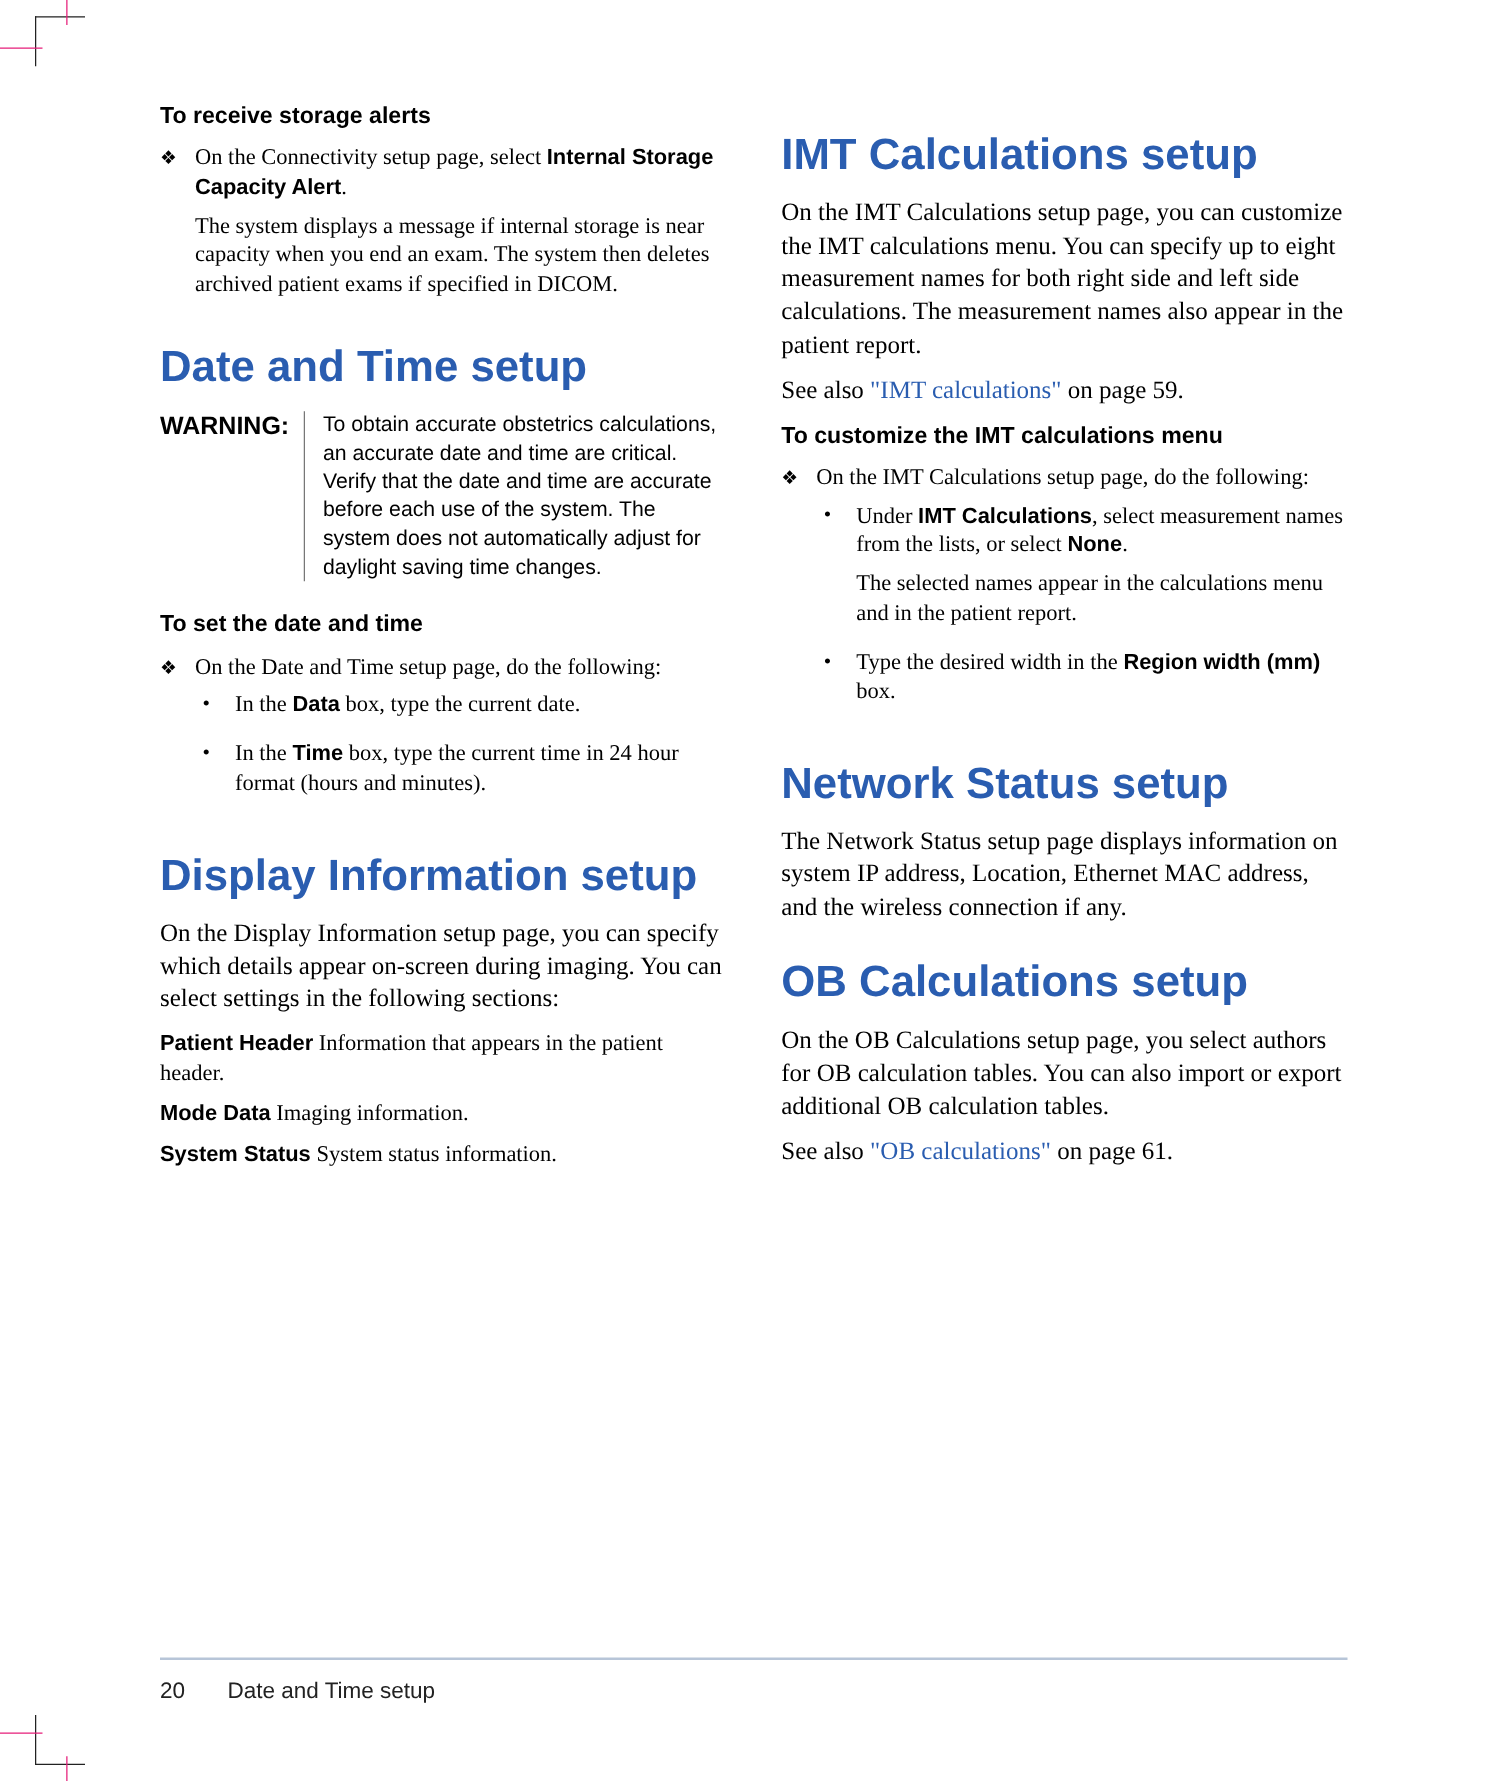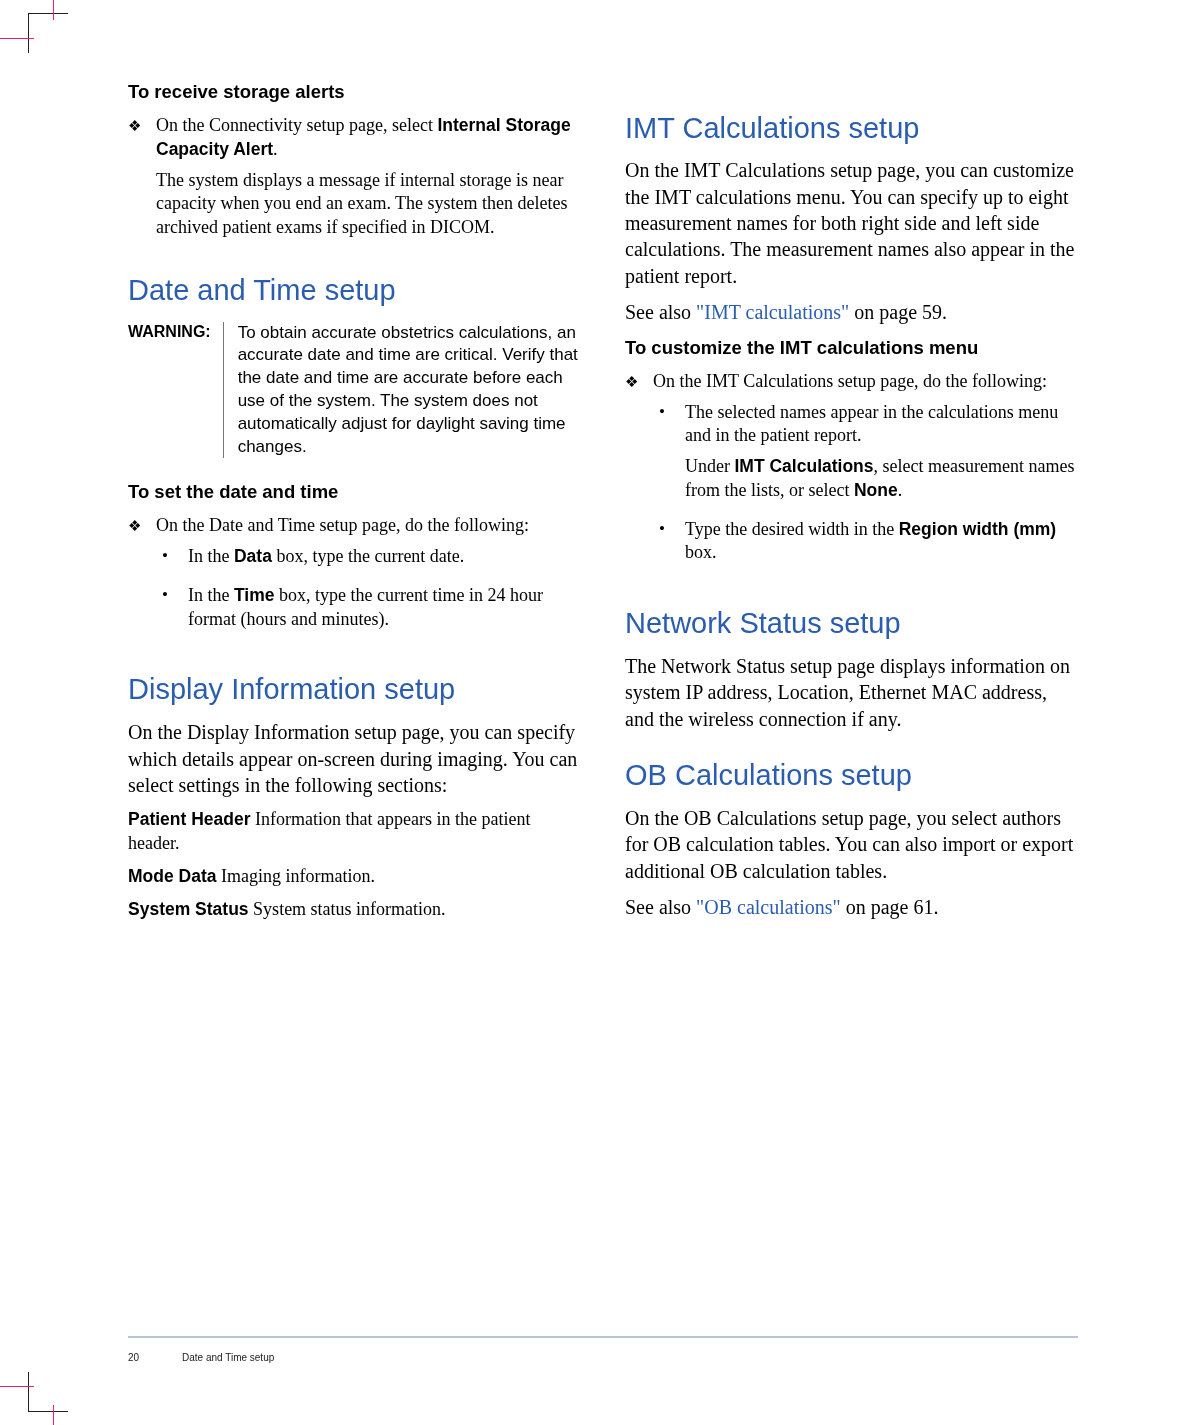--- a/index.html
+++ b/index.html
@@ -35,22 +35,22 @@
     .col { width: 453px; }
     .run-head {
       font-family: 'Segoe UI', 'Helvetica Neue', Arial, sans-serif;
       font-weight: 700;
       font-size: 18.5px;
       margin-bottom: 11px;
       line-height: 1.25;
     }
     .h2 {
       font-family: 'Segoe UI', 'Helvetica Neue', Arial, sans-serif;
-      font-weight: 400;
-      font-size: 29px;
+      font-weight: 700;
+      font-size: 35px;
       color: #2a5db0;
       margin-top: 26px;
       margin-bottom: 12px;
       line-height: 1.2;
     }
     .h2.first { margin-top: 8px; }
     .lvl1 {
       display: flex;
       gap: 14px;
       margin-bottom: 6px;
@@ -74,42 +74,42 @@
 
     .warning {
       display: flex;
       gap: 0;
       margin-top: 14px;
       margin-bottom: 22px;
     }
     .warning-label {
       font-family: 'Segoe UI', 'Helvetica Neue', Arial, sans-serif;
       font-weight: 700;
-      font-size: 16px;
+      font-size: 20px;
       padding-right: 12px;
       padding-top: 1px;
       border-right: 1px solid #777;
       white-space: nowrap;
     }
     .warning-text {
       font-family: 'Segoe UI', 'Helvetica Neue', Arial, sans-serif;
       font-size: 17px;
       line-height: 1.34;
       padding-left: 14px;
       flex: 1;
     }
 
     .footer {
       position: absolute;
       left: 128px;
       bottom: 62px;
       width: 950px;
     }
     .footer-rule { height: 2px; background: #b7c5d8; margin-bottom: 14px; }
-    .footer-text { font-family: 'Segoe UI', 'Helvetica Neue', Arial, sans-serif; font-size: 10px; color: #222; }
+    .footer-text { font-family: 'Segoe UI', 'Helvetica Neue', Arial, sans-serif; font-size: 18px; color: #222; }
     .footer-text .pg { display: inline-block; width: 54px; }
   </style>
 </head>
 <body>
 
 <div class="crop-tl"></div>
 <div class="crop-bl"></div>
 
 <div class="page">
 
@@ -168,22 +168,22 @@
     <p class="para"><span>See also </span><span class="link">"IMT calculations"</span><span> on page 59.</span></p>
 
     <div class="run-head">To customize the IMT calculations menu</div>
     <div class="lvl1">
       <div class="bullet">❖</div>
       <div class="lvl1-body">
         <p>On the IMT Calculations setup page, do the following:</p>
         <div class="lvl2">
           <div class="dot">•</div>
           <div class="lvl2-body">
+            <p><span>Under </span><span class="sans-b">IMT Calculations</span><span>, select measurement names from the lists, or select </span><span class="sans-b">None</span><span>.</span></p>
             <p>The selected names appear in the calculations menu and in the patient report.</p>
-            <p><span>Under </span><span class="sans-b">IMT Calculations</span><span>, select measurement names from the lists, or select </span><span class="sans-b">None</span><span>.</span></p>
           </div>
         </div>
         <div class="lvl2">
           <div class="dot">•</div>
           <div class="lvl2-body">
             <p><span>Type the desired width in the </span><span class="sans-b">Region width (mm)</span><span> box.</span></p>
           </div>
         </div>
       </div>
     </div>

